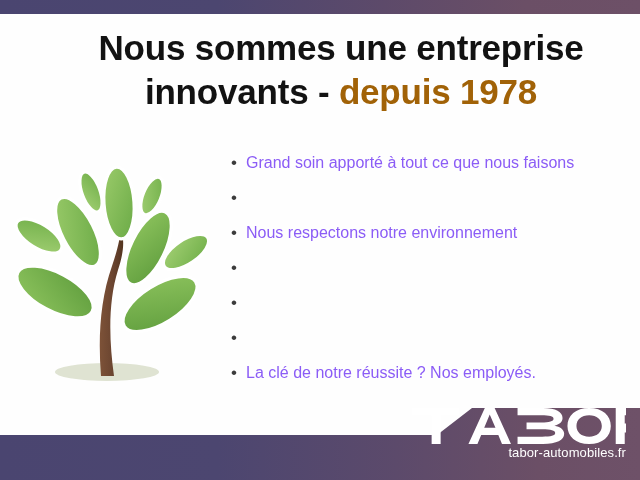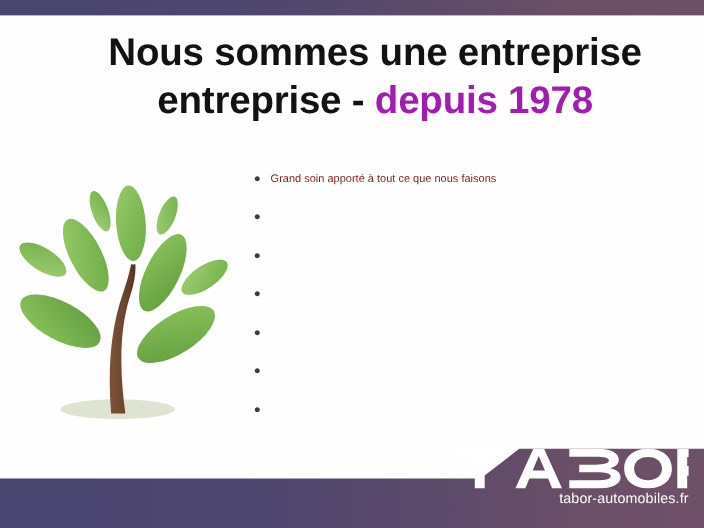--- a/index.html
+++ b/index.html
@@ -17,36 +17,36 @@
     background:linear-gradient(90deg,#4a4570 0%,#4c4670 34%,#5d4a6a 60%,#6b4f66 82%,#6d5067 100%);
   }
 
   
   #heading{
     position:absolute;left:0;top:26px;width:640px;
     text-align:center;
     font-size:35px;font-weight:bold;line-height:44px;
     color:#121212;letter-spacing:-0.2px;padding-left:21px;
   }
-  #heading .hl{color:#a21caf;}
+  #heading .hl{color:#a16207;}
 
   
   #bullets{
     position:absolute;left:231px;top:152px;width:400px;
   }
   .bullet-row{
     display:flex;align-items:flex-start;
     height:35px;
   }
   .bullet-dot{
     width:15px;flex:0 0 15px;
     color:#3c3c3c;font-size:17px;line-height:22px;
   }
   .bullet-text{
-    color:#7f1d1d;font-size:10px;line-height:22px;
+    color:#8b5cf6;font-size:16px;line-height:22px;
     white-space:nowrap;
   }
 
   
   #tree-art{position:absolute;left:8px;top:148px;width:200px;height:248px;}
 
   
   #footer{position:absolute;left:0;top:400px;width:640px;height:80px;}
   #footer-shape{position:absolute;left:0;top:0;width:640px;height:80px;}
   #logo-block{
@@ -63,21 +63,21 @@
 </style>
 </head>
 <body>
 
 <div id="slide">
 
   <div id="top-bar"></div>
 
   <div id="heading">
     <div>Nous sommes une entreprise</div>
-    <div><span>entreprise - </span><span class="hl">depuis 1978</span></div>
+    <div><span>innovants - </span><span class="hl">depuis 1978</span></div>
   </div>
 
   <div id="tree-art">
     <svg viewBox="0 0 200 248" width="200" height="248" aria-hidden="true">
       <defs>
         <linearGradient id="lg1" x1="0" y1="0" x2="1" y2="1">
           <stop offset="0%" stop-color="#9ccc6b"></stop>
             <stop offset="100%" stop-color="#69a945"></stop>
         </linearGradient>
         <linearGradient id="lg2" x1="0" y1="0" x2="1" y2="1">
@@ -129,36 +129,38 @@
       <span class="bullet-dot">•</span>
       <span class="bullet-text">Grand soin apporté à tout ce que nous faisons</span>
     </div>
 
     <div class="bullet-row">
       <span class="bullet-dot">•</span>
     </div>
 
     <div class="bullet-row">
       <span class="bullet-dot">•</span>
-    </div>
-
-    <div class="bullet-row">
-      <span class="bullet-dot">•</span>
-    </div>
-
-    <div class="bullet-row">
-      <span class="bullet-dot">•</span>
-    </div>
-
-    <div class="bullet-row">
-      <span class="bullet-dot">•</span>
-    </div>
-
-    <div class="bullet-row">
-      <span class="bullet-dot">•</span>
+      <span class="bullet-text">Nous respectons notre environnement</span>
+    </div>
+
+    <div class="bullet-row">
+      <span class="bullet-dot">•</span>
+    </div>
+
+    <div class="bullet-row">
+      <span class="bullet-dot">•</span>
+    </div>
+
+    <div class="bullet-row">
+      <span class="bullet-dot">•</span>
+    </div>
+
+    <div class="bullet-row">
+      <span class="bullet-dot">•</span>
+      <span class="bullet-text">La clé de notre réussite ? Nos employés.</span>
     </div>
 
   </div>
 
   <div id="footer">
     <svg id="footer-shape" viewBox="0 0 640 80" width="640" height="80" preserveAspectRatio="none" aria-hidden="true">
       <defs>
         <linearGradient id="footg" x1="0" y1="0" x2="1" y2="0">
           <stop offset="0%" stop-color="#4a4570"></stop>
           <stop offset="34%" stop-color="#4c4670"></stop>

